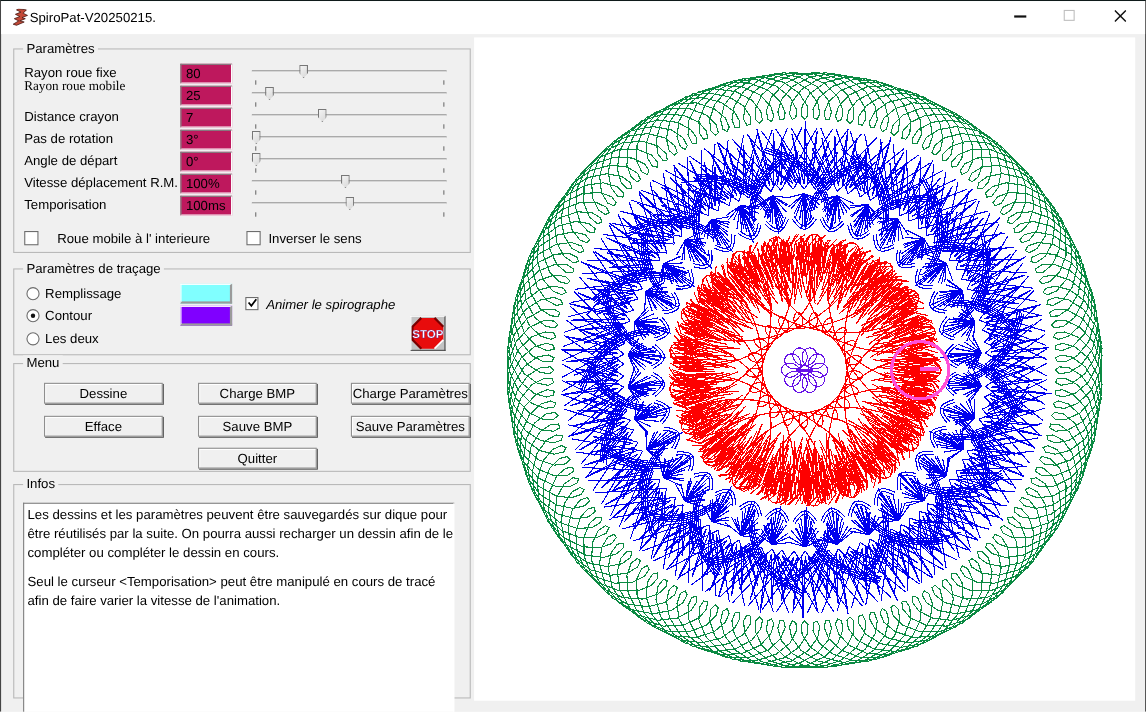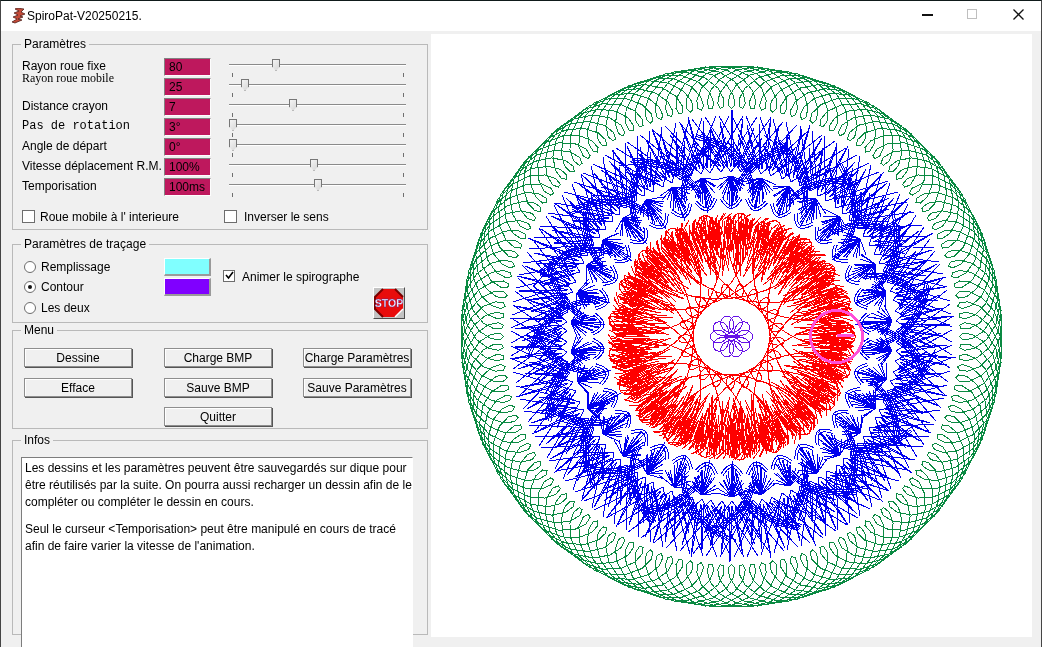--- a/index.html
+++ b/index.html
@@ -16,21 +16,21 @@
 .glabel{position:absolute;left:8px;top:-8px;background:#f0f0f0;padding:0 3px;font-size:12px;color:#000;}
 .lbl{position:absolute;font-size:12px;color:#000;white-space:nowrap;}
 .field{position:absolute;left:151px;width:47px;height:18px;background:#be185d;border-top:1px solid #828282;border-left:1px solid #828282;border-right:1px solid #fdfdfd;border-bottom:1px solid #fdfdfd;font-size:12px;padding-left:4px;padding-top:1px;}
 .track{position:absolute;left:216px;width:177px;height:2px;border-top:1px solid #8a8a8a;border-bottom:1px solid #fff;background:#cfcfcf;}
 .thumb{position:absolute;width:8px;height:12px;background:linear-gradient(135deg,#f4f4f4,#d8d8d8);border:1px solid #777;clip-path:polygon(0 0,100% 0,100% 62%,50% 100%,0 62%);}
 .tick{position:absolute;width:1px;height:4px;background:#6f6f6f;}
 .cb{position:absolute;width:13px;height:13px;background:#fff;border:1px solid #6d6d6d;}
 .radio{position:absolute;width:12px;height:12px;background:#fff;border:1px solid #6d6d6d;border-radius:50%;}
 .rdot{position:absolute;left:3px;top:3px;width:4px;height:4px;background:#111;border-radius:50%;}
 .swatch{position:absolute;left:151px;width:47px;height:18px;border-right:2px solid #9a9a9a;border-bottom:2px solid #9a9a9a;border-top:1px solid #fff;border-left:1px solid #fff;}
-.pbtn{position:absolute;width:108px;height:19px;background:#f0f0f0;border:1px solid #8e8e8e;box-shadow:inset 1px 1px 0 #fff, 1px 1px 0 #555;font-size:12px;text-align:center;padding-top:2px;}
+.pbtn{position:absolute;width:108px;height:19px;background:#f0f0f0;border:1px solid #8e8e8e;box-shadow:inset 1px 1px 0 #fff, 1px 1px 0 #555;font-size:12px;text-align:center;padding-top:2px;margin-left:16px;}
 .canvas{position:absolute;left:430px;top:33px;width:601px;height:603px;background:#fff;}
 .infotext{position:absolute;left:20px;top:456px;width:392px;height:199px;background:#fff;border-top:1px solid #7d7d7d;border-left:1px solid #7d7d7d;border-right:1px solid #fff;border-bottom:1px solid #fff;font-size:12px;line-height:17px;padding:2px 0 0 3px;color:#000;}
 .infotext p{margin:0 0 10px 0;white-space:nowrap;}
 </style>
 </head>
 <body>
 <div class="win">
 <div class="titlebar">
  <svg class="ticon" viewBox="0 0 16 16">
         <path d="M6 0 L13 1 L10 4 L14 6 L9 8 L12 9 L7 11 L11 12 L4 15 L1 14 L6 11 L2 9 L7 7 L3 5 L8 3 L4 1 Z" fill="#c44a38" stroke="#40100a" stroke-width="0.7"></path>
@@ -56,21 +56,21 @@
  <div class="track" style="top:39px;"></div>
  <div class="thumb" style="left:228px;top:34px;"></div>
  <div class="tick" style="left:219px;top:48px;"></div>
  <div class="tick" style="left:390px;top:48px;"></div>
  <div class="lbl" style="left:9px;top:54px;">Distance crayon</div>
  <div class="field" style="top:53px;">7</div>
  <div class="track" style="top:59px;"></div>
  <div class="thumb" style="left:276px;top:54px;"></div>
  <div class="tick" style="left:219px;top:68px;"></div>
  <div class="tick" style="left:390px;top:68px;"></div>
- <div class="lbl" style="left:9px;top:74px;font-family:Liberation Mono, monospace;">Pas de rotation</div>
+ <div class="lbl" style="left:9px;top:74px;">Pas de rotation</div>
  <div class="field" style="top:73px;">3°</div>
  <div class="track" style="top:79px;"></div>
  <div class="thumb" style="left:216px;top:74px;"></div>
  <div class="tick" style="left:219px;top:88px;"></div>
  <div class="tick" style="left:390px;top:88px;"></div>
  <div class="lbl" style="left:9px;top:94px;">Angle de départ</div>
  <div class="field" style="top:93px;">0°</div>
  <div class="track" style="top:99px;"></div>
  <div class="thumb" style="left:216px;top:94px;"></div>
  <div class="tick" style="left:219px;top:108px;"></div>
@@ -81,42 +81,42 @@
  <div class="thumb" style="left:297px;top:114px;"></div>
  <div class="tick" style="left:219px;top:128px;"></div>
  <div class="tick" style="left:390px;top:128px;"></div>
  <div class="lbl" style="left:9px;top:134px;">Temporisation</div>
  <div class="field" style="top:133px;">100ms</div>
  <div class="track" style="top:139px;"></div>
  <div class="thumb" style="left:301px;top:134px;"></div>
  <div class="tick" style="left:219px;top:148px;"></div>
  <div class="tick" style="left:390px;top:148px;"></div>
  <div class="cb" style="left:9px;top:165px;"></div>
- <div class="lbl" style="left:27px;top:165px;">Roue mobile à l' interieure</div>
+ <div class="lbl" style="left:39px;top:165px;">Roue mobile à l' interieure</div>
  <div class="cb" style="left:211px;top:165px;"></div>
  <div class="lbl" style="left:231px;top:165px;">Inverser le sens</div>
 </div>
 
 <div class="group" style="top:243px;height:79px;">
  <div class="glabel">Paramètres de traçage</div>
  <div class="radio" style="left:11px;top:16px;"></div>
  <div class="lbl" style="left:28px;top:15px;">Remplissage</div>
  <div class="radio" style="left:11px;top:36px;">
         <div class="rdot"></div>
       </div>
  <div class="lbl" style="left:28px;top:35px;">Contour</div>
  <div class="radio" style="left:11px;top:57px;"></div>
  <div class="lbl" style="left:28px;top:56px;">Les deux</div>
  <div class="swatch" style="top:13px;background:#80ffff;"></div>
  <div class="swatch" style="top:33px;background:#8000ff;"></div>
  <div class="cb" style="left:210px;top:25px;width:12px;height:12px;"></div>
  <svg style="position:absolute;left:211px;top:25px;width:11px;height:11px;" viewBox="0 0 11 11">
         <path d="M2 5 L4.5 8 L9 2" fill="none" stroke="#000" stroke-width="1.6"></path>
       </svg>
- <div class="lbl" style="left:229px;top:25px;">Animer le spirographe</div>
+ <div class="lbl" style="left:229px;top:25px;font-style:italic;">Animer le spirographe</div>
 
  <div style="position:absolute;left:360px;top:42px;width:32px;height:32px;background:#c3c3c3;border-top:1px solid #fff;border-left:1px solid #fff;border-right:1px solid #4d4d4d;border-bottom:1px solid #4d4d4d;">
   <svg width="30" height="30" viewBox="0 0 30 30">
    <polygon points="9,1 21,1 29,9 29,21 21,29 9,29 1,21 1,9" fill="#e80c0c"></polygon>
    <path d="M9,1 L1,9 L1,21 L9,29" fill="none" stroke="#7a0000" stroke-width="2"></path>
    <path d="M21,1 L29,9" fill="none" stroke="#7a0000" stroke-width="2"></path>
    <path d="M29,21 L21,29" fill="none" stroke="#fff" stroke-width="1.5"></path>
    <text x="15" y="19" font-size="10.5" font-family="Liberation Sans" font-weight="bold" fill="#fff" text-anchor="middle" stroke="#4020a0" stroke-width="0.3">STOP</text>
   </svg>
  </div>

